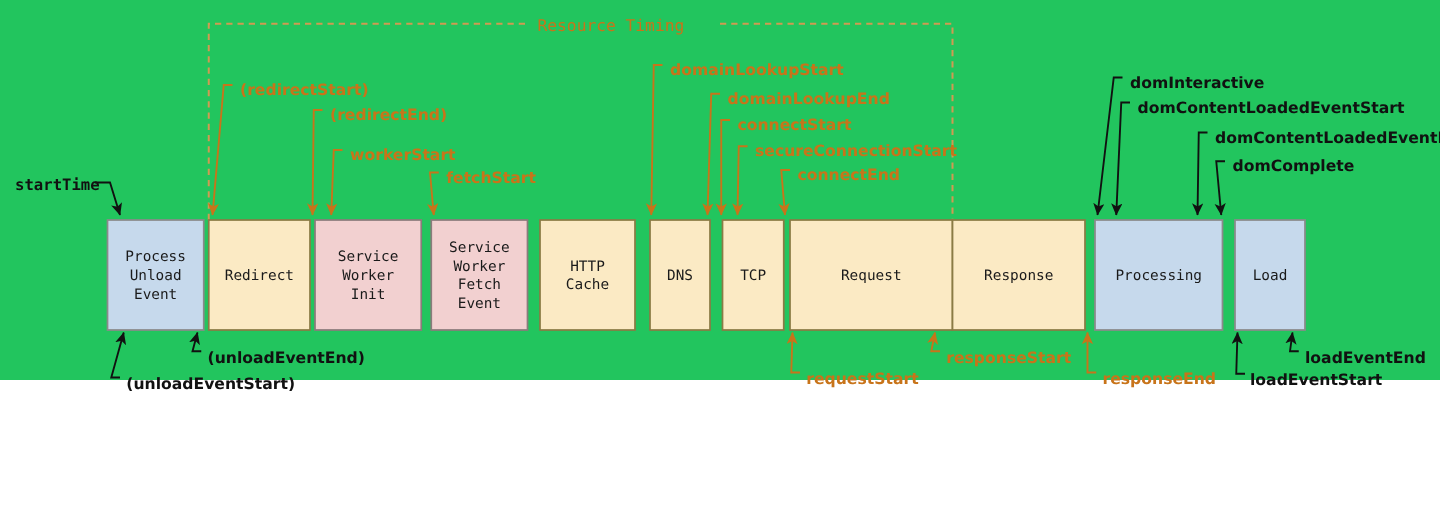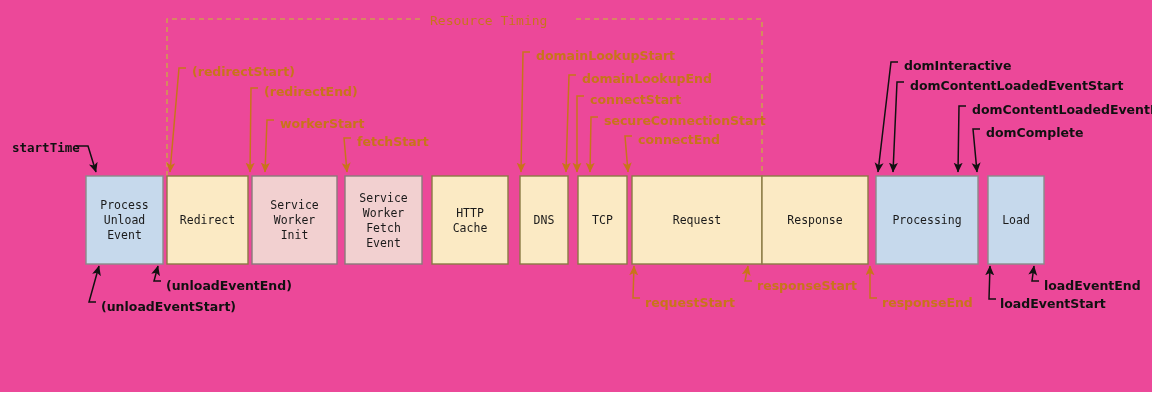--- a/index.html
+++ b/index.html
@@ -1,18 +1,18 @@
 <!DOCTYPE html>
 <html><head>
 <meta charset="utf-8">
 <style>
   html,body{margin:0;padding:0;background:#ffffff;}
   body{width:1152px;height:410px;overflow:hidden;
        font-family:"DejaVu Sans Mono","Liberation Mono",monospace;}
-  #stage{position:relative;width:1152px;height:392px;background:#ec4899;}
+  #stage{position:relative;width:1152px;height:304px;background:#22c55e;}
   svg{position:absolute;left:0;top:0;}
   .box-label{font-family:"DejaVu Sans Mono","Liberation Mono",monospace;
              font-size:11.5px;fill:#1a1a1a;text-anchor:middle;}
   .lbl-orange{font-family:"DejaVu Sans","Liberation Sans",sans-serif;
               font-size:12.5px;fill:#c8741a;font-weight:600;}
   .lbl-black{font-family:"DejaVu Sans","Liberation Sans",sans-serif;
              font-size:12.5px;fill:#111111;font-weight:600;}
   .lbl-mono-orange{font-family:"DejaVu Sans Mono","Liberation Mono",monospace;
                    font-size:13px;fill:#c8741a;}
   .lbl-mono-black{font-family:"DejaVu Sans Mono","Liberation Mono",monospace;

